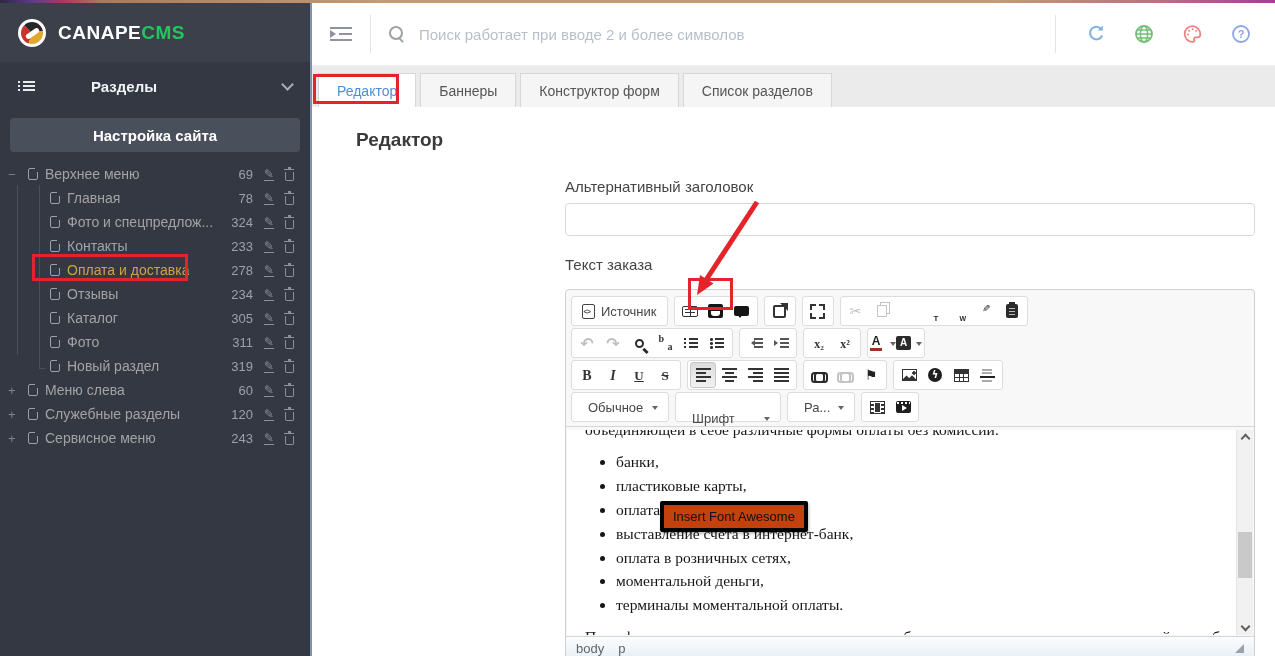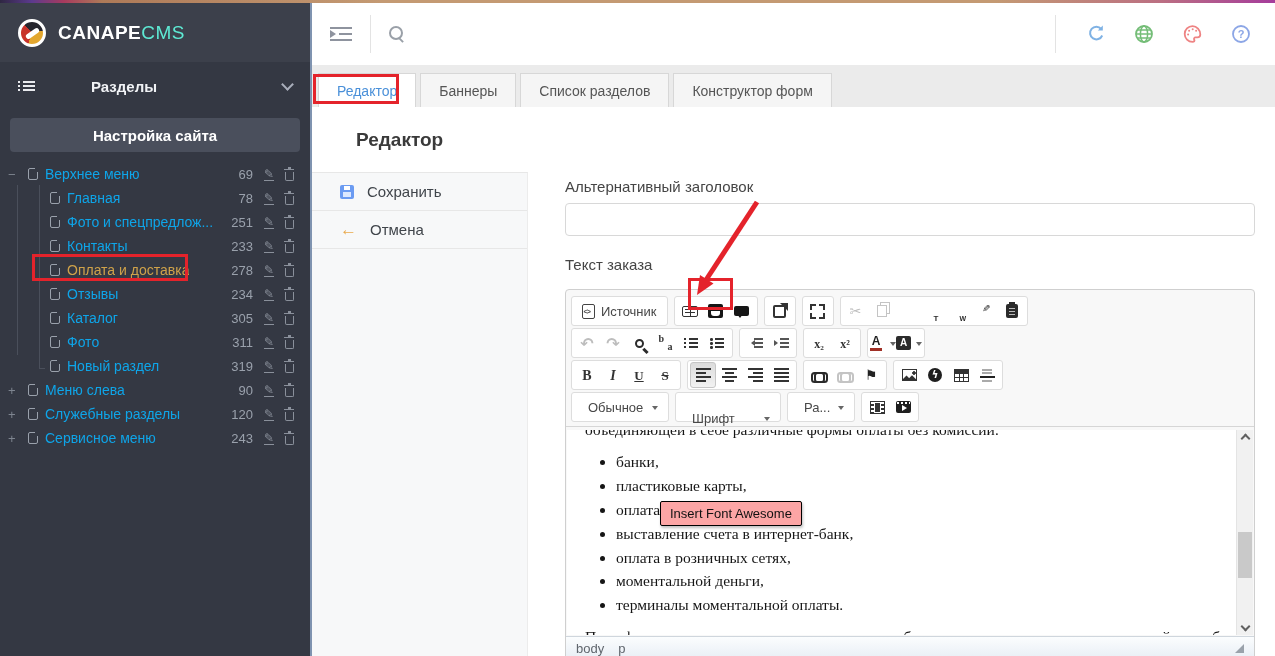--- a/index.html
+++ b/index.html
@@ -10,41 +10,41 @@
   .top-line{position:absolute;left:0;top:0;width:1275px;height:3px;
     background:linear-gradient(90deg,#2f2742 0,#5c3a8e 2.5%,#a83a5e 5%,#ae7a58 8%,#c49a73 30%,#c49a73 78%,#bb6f82 91%,#a53c9b 100%);}
 
   
   .sidebar{position:absolute;left:0;top:3px;width:310px;height:653px;background:#343843;color:#ced3dc;}
   .logo-bar{height:59px;background:#3c404b;display:flex;align-items:center;padding-left:18px;}
   .logo-circle{width:28px;height:28px;border-radius:50%;border:3px solid #fff;
     background:conic-gradient(from 200deg,#c8332b 0 33%,#26262e 33% 66%,#e3a72f 66% 100%);position:relative;overflow:hidden;}
   .logo-circle::after{content:"";position:absolute;left:4px;top:9px;width:15px;height:5px;background:#fff;border-radius:3px;transform:rotate(-35deg);}
   .brand{margin-left:12px;font-size:19px;letter-spacing:.5px;color:#fff;}
-  .brand b{font-weight:700;} .brand span{font-weight:400;color:#5eead4;}
+  .brand b{font-weight:700;} .brand span{font-weight:700;color:#22c55e;}
   .section-row{height:48px;display:flex;align-items:center;padding:0 18px;gap:44px;}
   .ic-menu{width:17px;height:12px;background:
     linear-gradient(#e8eaee,#e8eaee) 5px 1px/12px 2px,
     linear-gradient(#e8eaee,#e8eaee) 5px 5px/12px 2px,
     linear-gradient(#e8eaee,#e8eaee) 5px 9px/12px 2px,
     linear-gradient(#e8eaee,#e8eaee) 0 1px/2px 2px,
     linear-gradient(#e8eaee,#e8eaee) 0 5px/2px 2px,
     linear-gradient(#e8eaee,#e8eaee) 0 9px/2px 2px;background-repeat:no-repeat;}
   .section-title{margin-left:12px;font-size:15px;font-weight:700;color:#f0f2f5;}
   .chev-down{margin-left:auto;width:9px;height:9px;border-right:2px solid #a9aebb;border-bottom:2px solid #a9aebb;transform:rotate(45deg);margin-top:-4px;}
   .btn-row{display:flex;gap:8px;padding:8px 10px 0 10px;}
   .btn-add{flex:1;height:34px;border:none;border-radius:4px;background:#f2c84e;color:#453c22;font-size:15px;font-weight:700;font-family:inherit;}
   .btn-settings{flex:1;height:34px;border:none;border-radius:4px;background:#4a4f5c;color:#fff;font-size:15px;font-weight:600;font-family:inherit;}
   .tree{position:absolute;left:0;top:159px;right:0;}
   .trow{height:24px;display:flex;align-items:center;padding-right:16px;font-size:14px;position:relative;}
   .trow.lvl0{padding-left:8px;} .trow.lvl1{padding-left:46px;}
   .toggle{width:16px;color:#7e8590;font-size:13px;line-height:1;}
   .ic-page{width:10px;height:12px;border:1.5px solid #9aa1ac;border-radius:2px;position:relative;margin:0 7px 0 4px;flex:none;}
   .ic-page::after{content:"";position:absolute;right:-1.5px;top:-1.5px;width:4px;height:4px;background:#343843;}
-  .tlabel{color:#0ea5e9;white-space:nowrap;overflow:hidden;}
+  .tlabel{color:#a3a3a3;white-space:nowrap;overflow:hidden;}
   .trow.hl .tlabel{color:#cfa24a;}
   .tcount{margin-left:auto;color:#9aa1ac;font-size:13px;min-width:28px;text-align:right;}
   .tedit{margin-left:11px;color:#8a909b;font-size:12px;line-height:1;border-bottom:1px solid #8a909b;}
   .tdel{margin-left:11px;position:relative;width:9px;height:13px;}
   .ic-trash{position:absolute;left:0;top:4px;width:9px;height:9px;border:1.5px solid #8a909b;border-top:none;border-radius:0 0 2px 2px;}
   .ic-trash::before{content:"";position:absolute;top:-3px;left:-2.5px;width:10px;height:1.5px;background:#8a909b;}
   .ic-trash::after{content:"";position:absolute;top:-5px;left:1.5px;width:3px;height:2px;background:#8a909b;}
   .guide{position:absolute;border-left:1px solid #4a4f5b;}
   .guide-a{left:17px;top:182px;height:170px;}
   .guide-b{left:39px;top:182px;height:184px;width:6px;border-bottom:1px solid #4a4f5b;}
@@ -209,21 +209,21 @@
   .sb-up{top:5px;transform:rotate(45deg);}
   .sb-down{bottom:5px;transform:rotate(225deg);}
   .sb-thumb{position:absolute;left:1px;top:102px;width:14px;height:46px;background:#c9c9c9;}
   
   .ed-status{position:absolute;left:0;right:0;bottom:0;height:23px;border-top:1px solid #cfd6dd;
     background:linear-gradient(#fbfdfe,#e8eef5);display:flex;align-items:center;padding:0 10px;gap:16px;
     font-size:13px;color:#60666d;border-radius:0 0 4px 4px;}
   .resize-handle{margin-left:auto;width:0;height:0;border-style:solid;border-width:0 0 9px 9px;border-color:transparent transparent #9aa2ab transparent;}
 
   
-  .fa-tooltip{position:absolute;left:94px;top:211px;background:#fca5a5;border:1px solid #000000;border-radius:2px;
+  .fa-tooltip{position:absolute;left:94px;top:211px;background:#c2410c;border:4px solid #000000;border-radius:2px;
     padding:4px 9px;font-size:13px;color:#111;box-shadow:1px 2px 3px rgba(0,0,0,.25);z-index:40;white-space:nowrap;}
 
   
   .annotations{position:absolute;left:0;top:0;width:1275px;height:656px;pointer-events:none;z-index:50;}
   .ann-box{position:absolute;border:3px solid #e4232b;}
   .ann-tab{left:313px;top:74px;width:86px;height:30px;}
   .ann-item{left:32px;top:254px;width:156px;height:27px;}
   .ann-tool{left:688px;top:278px;width:45px;height:32px;}
 </style>
 </head>
@@ -262,21 +262,21 @@
         <span class="tlabel">Главная</span>
         <span class="tcount">78</span>
         <span class="tedit">✎</span>
         <span class="tdel">
           <span class="ic-trash"></span>
         </span>
       </div>
       <div class="trow lvl1">
         <span class="ic-page"></span>
         <span class="tlabel">Фото и спецпредлож...</span>
-        <span class="tcount">251</span>
+        <span class="tcount">324</span>
         <span class="tedit">✎</span>
         <span class="tdel">
           <span class="ic-trash"></span>
         </span>
       </div>
       <div class="trow lvl1">
         <span class="ic-page"></span>
         <span class="tlabel">Контакты</span>
         <span class="tcount">233</span>
         <span class="tedit">✎</span>
@@ -326,21 +326,21 @@
         <span class="tcount">319</span>
         <span class="tedit">✎</span>
         <span class="tdel">
           <span class="ic-trash"></span>
         </span>
       </div>
       <div class="trow lvl0">
         <span class="toggle">+</span>
         <span class="ic-page"></span>
         <span class="tlabel">Меню слева</span>
-        <span class="tcount">90</span>
+        <span class="tcount">60</span>
         <span class="tedit">✎</span>
         <span class="tdel">
           <span class="ic-trash"></span>
         </span>
       </div>
       <div class="trow lvl0">
         <span class="toggle">+</span>
         <span class="ic-page"></span>
         <span class="tlabel">Служебные разделы</span>
         <span class="tcount">120</span>
@@ -361,20 +361,21 @@
       </div>
     </div>
 </div>
 
 <div class="v-sep"></div>
 
 <div class="topbar">
   <span class="tb-toggle"></span>
   <span class="tb-div"></span>
   <span class="ic-search"></span>
+  <input class="search-input" placeholder="Поиск работает при вводе 2 и более символов" style="">
   <div class="topbar-right">
     <span class="rdiv"></span>
     <svg width="20" height="20" viewBox="0 0 20 20">
       <path d="M16.2 11.5a6.3 6.3 0 1 1-1-6.5" fill="none" stroke="#7fb2e4" stroke-width="2"></path>
       <path d="M16.8 1.5v5h-5z" fill="#7fb2e4"></path>
     </svg>
     <svg width="20" height="20" viewBox="0 0 20 20">
       <circle cx="10" cy="10" r="8" fill="none" stroke="#74bd77" stroke-width="1.8"></circle>
       <ellipse cx="10" cy="10" rx="3.6" ry="8" fill="none" stroke="#74bd77" stroke-width="1.5"></ellipse>
       <path d="M2 10h16M3.2 6h13.6M3.2 14h13.6" stroke="#74bd77" stroke-width="1.5"></path>
@@ -390,38 +391,28 @@
       <circle cx="10" cy="10" r="8" fill="none" stroke="#8ca6e6" stroke-width="1.8"></circle>
       <text x="10" y="14" text-anchor="middle" font-size="11" font-weight="bold" fill="#8ca6e6" font-family="Liberation Sans,sans-serif">?</text>
     </svg>
   </div>
 </div>
 
 <div class="tabstrip">
   <div class="tabs" id="tabs">
       <div class="tab active">Редактор</div>
       <div class="tab">Баннеры</div>
+      <div class="tab">Конструктор форм</div>
       <div class="tab">Список разделов</div>
-      <div class="tab">Конструктор форм</div>
     </div>
 </div>
 
 <div class="content">
   <div class="page-title">Редактор</div>
 
-  <div class="action-panel">
-    <div class="ap-item">
-      <span class="ic-save"></span>
-      <span>Сохранить</span>
-    </div>
-    <div class="ap-item">
-      <span class="ic-back">←</span>
-      <span>Отмена</span>
-    </div>
-  </div>
 
   <div class="form-area">
     <div class="f-label lbl-alt">Альтернативный заголовок</div>
     <input class="alt-input" value="" style="">
     <div class="f-label lbl-text">Текст заказа</div>
 
     <div class="editor">
       <div class="ed-toolbar" id="ed-toolbar">
           <div class="tb-row">
             <div class="tb-group">

